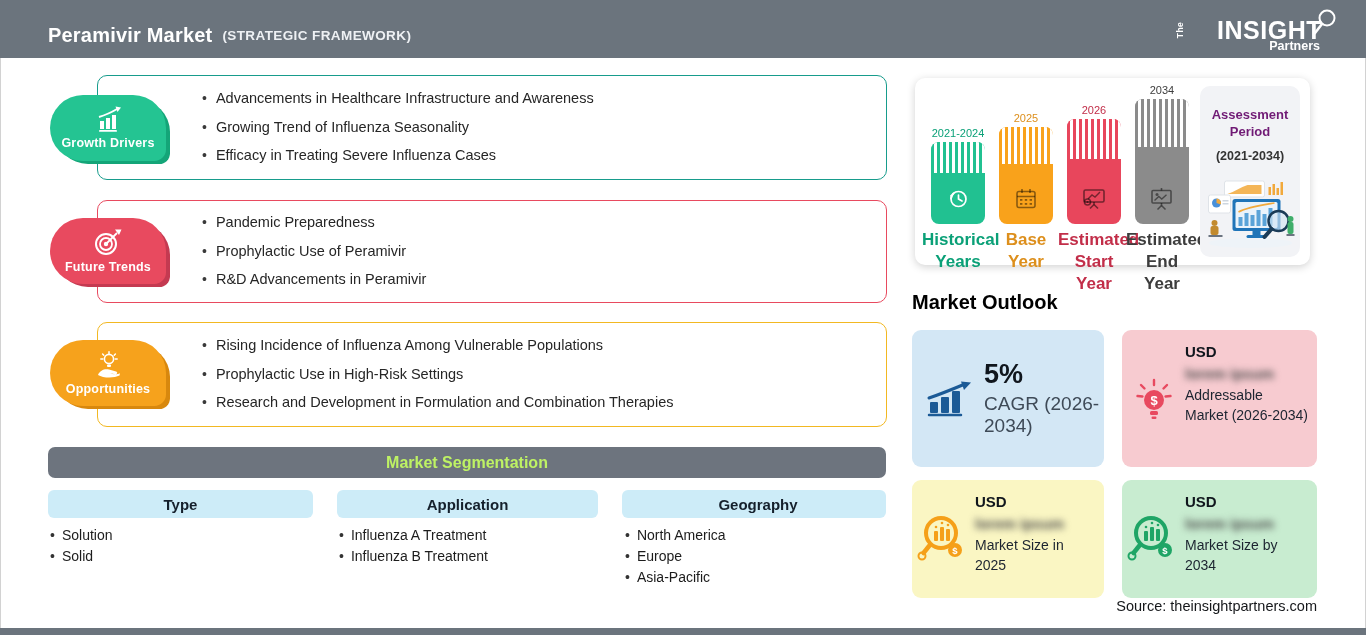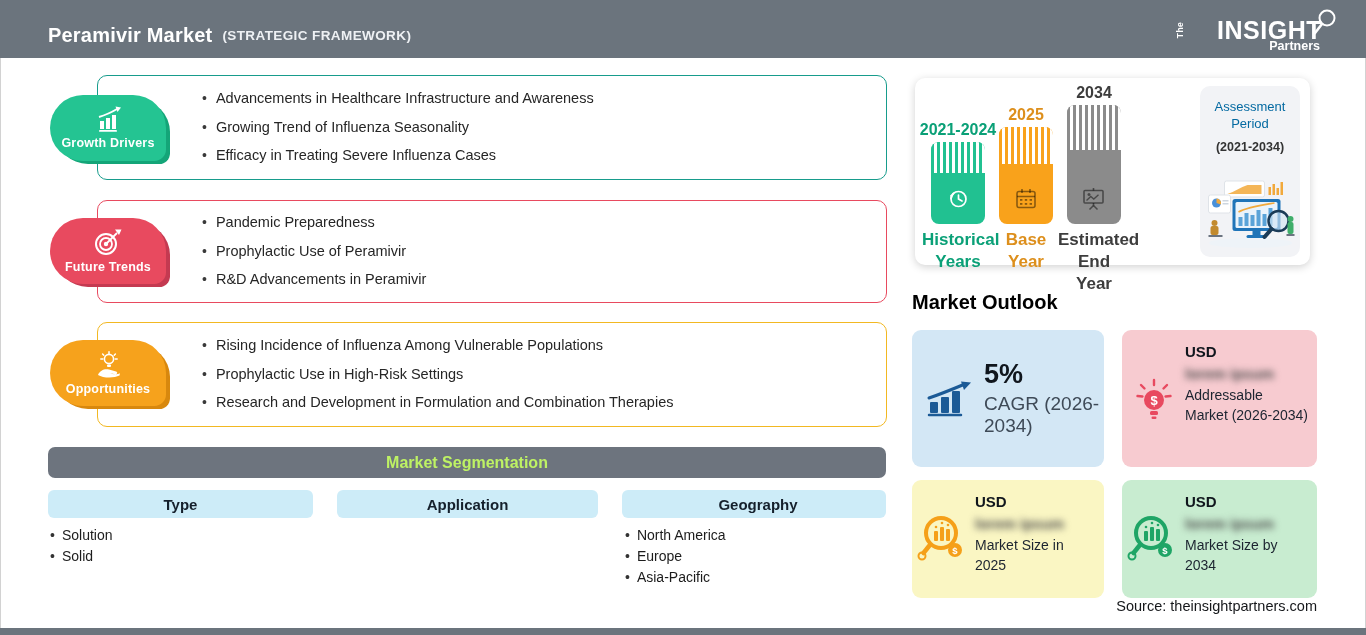--- a/index.html
+++ b/index.html
@@ -53,33 +53,33 @@
   .col-list li { font-size:14px; color:#1c1c1c; line-height:21px; }
   .col-list li::before { content:"•"; margin-right:7px; color:#333; }
   .col-list-0 { left:50px; } .col-list-1 { left:339px; } .col-list-2 { left:625px; }
 
   
   .timeline-card { position:absolute; left:915px; top:78px; width:395px; height:187px;
                    background:#fff; border-radius:10px; box-shadow:0 2px 9px rgba(0,0,0,.18); }
   .bars { position:absolute; left:16px; top:6px; height:175px; display:flex; gap:14px; }
   .bar-col { width:54px; display:flex; flex-direction:column; align-items:center;
              justify-content:flex-end; color:var(--tc); }
-  .year { font-size:16px; font-weight:700; margin-bottom:3px; white-space:nowrap; }
+  .year { font-size:11px; font-weight:400; margin-bottom:3px; white-space:nowrap; }
   .bar { width:54px; border-radius:8px; background:var(--c); position:relative; overflow:hidden; }
   .bar::before { content:""; position:absolute; left:0; right:0; top:0; height:38%;
                  background:repeating-linear-gradient(90deg, var(--c) 0px, var(--c) 3px,
                  #ffffff 3px, #ffffff 6px); }
   .bar-col-0 .bar { height:82px; } .bar-col-1 .bar { height:97px; }
   .bar-col-2 .bar { height:105px; } .bar-col-3 .bar { height:125px; }
   .bar-icon { position:absolute; left:50%; transform:translateX(-50%); bottom:12px; }
   .bar-label { font-size:17px; font-weight:700; text-align:center; line-height:1.3;
                margin-top:5px; width:72px; height:30px; }
   .assessment { position:absolute; right:10px; top:8px; width:100px; height:171px;
                 background:#f2f3f6; border-radius:10px; text-align:center; padding-top:13px; }
-  .assess-title { font-size:13px; font-weight:400; color:#0369a1; line-height:1.3; width:82px; margin:0 auto; }
+  .assess-title { font-size:13px; font-weight:700; color:#701a75; line-height:1.3; width:82px; margin:8px auto; }
   .assess-range { font-size:12.5px; font-weight:600; color:#333; margin-top:7px; }
   .assess-illus { position:absolute; bottom:6px; left:50%; transform:translateX(-50%); }
 
   
   .outlook-title { position:absolute; left:912px; top:291px; font-size:20px; font-weight:700; color:#000000; }
   .card { position:absolute; border-radius:9px; background:var(--bg); }
   .card-0 { left:912px;  top:330px; width:192px; height:137px; display:flex; align-items:center;
             padding-left:15px; gap:11px; }
   .card-1 { left:1122px; top:330px; width:195px; height:137px; }
   .card-2 { left:912px;  top:480px; width:192px; height:118px; }
@@ -182,20 +182,24 @@
 
   <div class="seg-bar">Market Segmentation</div>
 
   <div class="col-head col-head-0">Type</div>
   <div class="col-head col-head-1">Application</div>
   <div class="col-head col-head-2">Geography</div>
 
   <ul class="col-list col-list-0">
     <li>Solution</li>
     <li>Solid</li>
+  </ul>
+  <ul class="col-list col-list-1">
+    <li>Influenza A Treatment</li>
+    <li>Influenza B Treatment</li>
   </ul>
   <ul class="col-list col-list-2">
     <li>North America</li>
     <li>Europe</li>
     <li>Asia-Pacific</li>
   </ul>
 
   <div class="timeline-card">
     <div class="bars">
 
@@ -228,20 +232,37 @@
                 <rect x="16.6" y="13" width="2.4" height="1.8"></rect>
               <rect x="7" y="17" width="2.4" height="1.8"></rect>
                 <rect x="11.8" y="17" width="2.4" height="1.8"></rect>
                 <rect x="16.6" y="17" width="2.4" height="1.8"></rect>
             </g>
           </svg>
         </div>
         <div class="bar-label">Base Year</div>
       </div>
 
+      <div class="bar-col bar-col-2" style="--c: #e8465c; --tc: #c22e49;">
+        <div class="year">2026</div>
+        <div class="bar">
+          <svg class="bar-icon" width="28" height="26" viewBox="0 0 28 26">
+            <g stroke="rgba(0,0,0,.5)" stroke-width="1.6" fill="none">
+              <rect x="4" y="4" width="20" height="12" rx="1.5"></rect>
+              <path d="M8 13 L12 9 L15 11 L20 6" stroke-width="1.4"></path>
+              <line x1="14" y1="16" x2="14" y2="18.5"></line>
+              <line x1="14" y1="18.5" x2="10" y2="22.5"></line>
+              <line x1="14" y1="18.5" x2="18" y2="22.5"></line>
+              <circle cx="7.5" cy="16" r="3"></circle>
+            </g>
+            <circle cx="7.5" cy="16" r="1.1" fill="rgba(0,0,0,.5)"></circle>
+          </svg>
+        </div>
+        <div class="bar-label">Estimated Start Year</div>
+      </div>
 
       <div class="bar-col bar-col-3" style="--c: #8b8b8b; --tc: #3d3d3d;">
         <div class="year">2034</div>
         <div class="bar">
           <svg class="bar-icon" width="28" height="26" viewBox="0 0 28 26">
             <g stroke="rgba(0,0,0,.48)" stroke-width="1.6" fill="none">
               <rect x="4" y="4.5" width="19" height="12.5" rx="1"></rect>
               <path d="M6.5 14.5 L10.8 10.5 L13.8 13 L18.5 8.8" stroke-width="1.4"></path>
               <line x1="13.5" y1="2" x2="13.5" y2="4.5"></line>
               <line x1="13.5" y1="17" x2="13.5" y2="19.5"></line>

